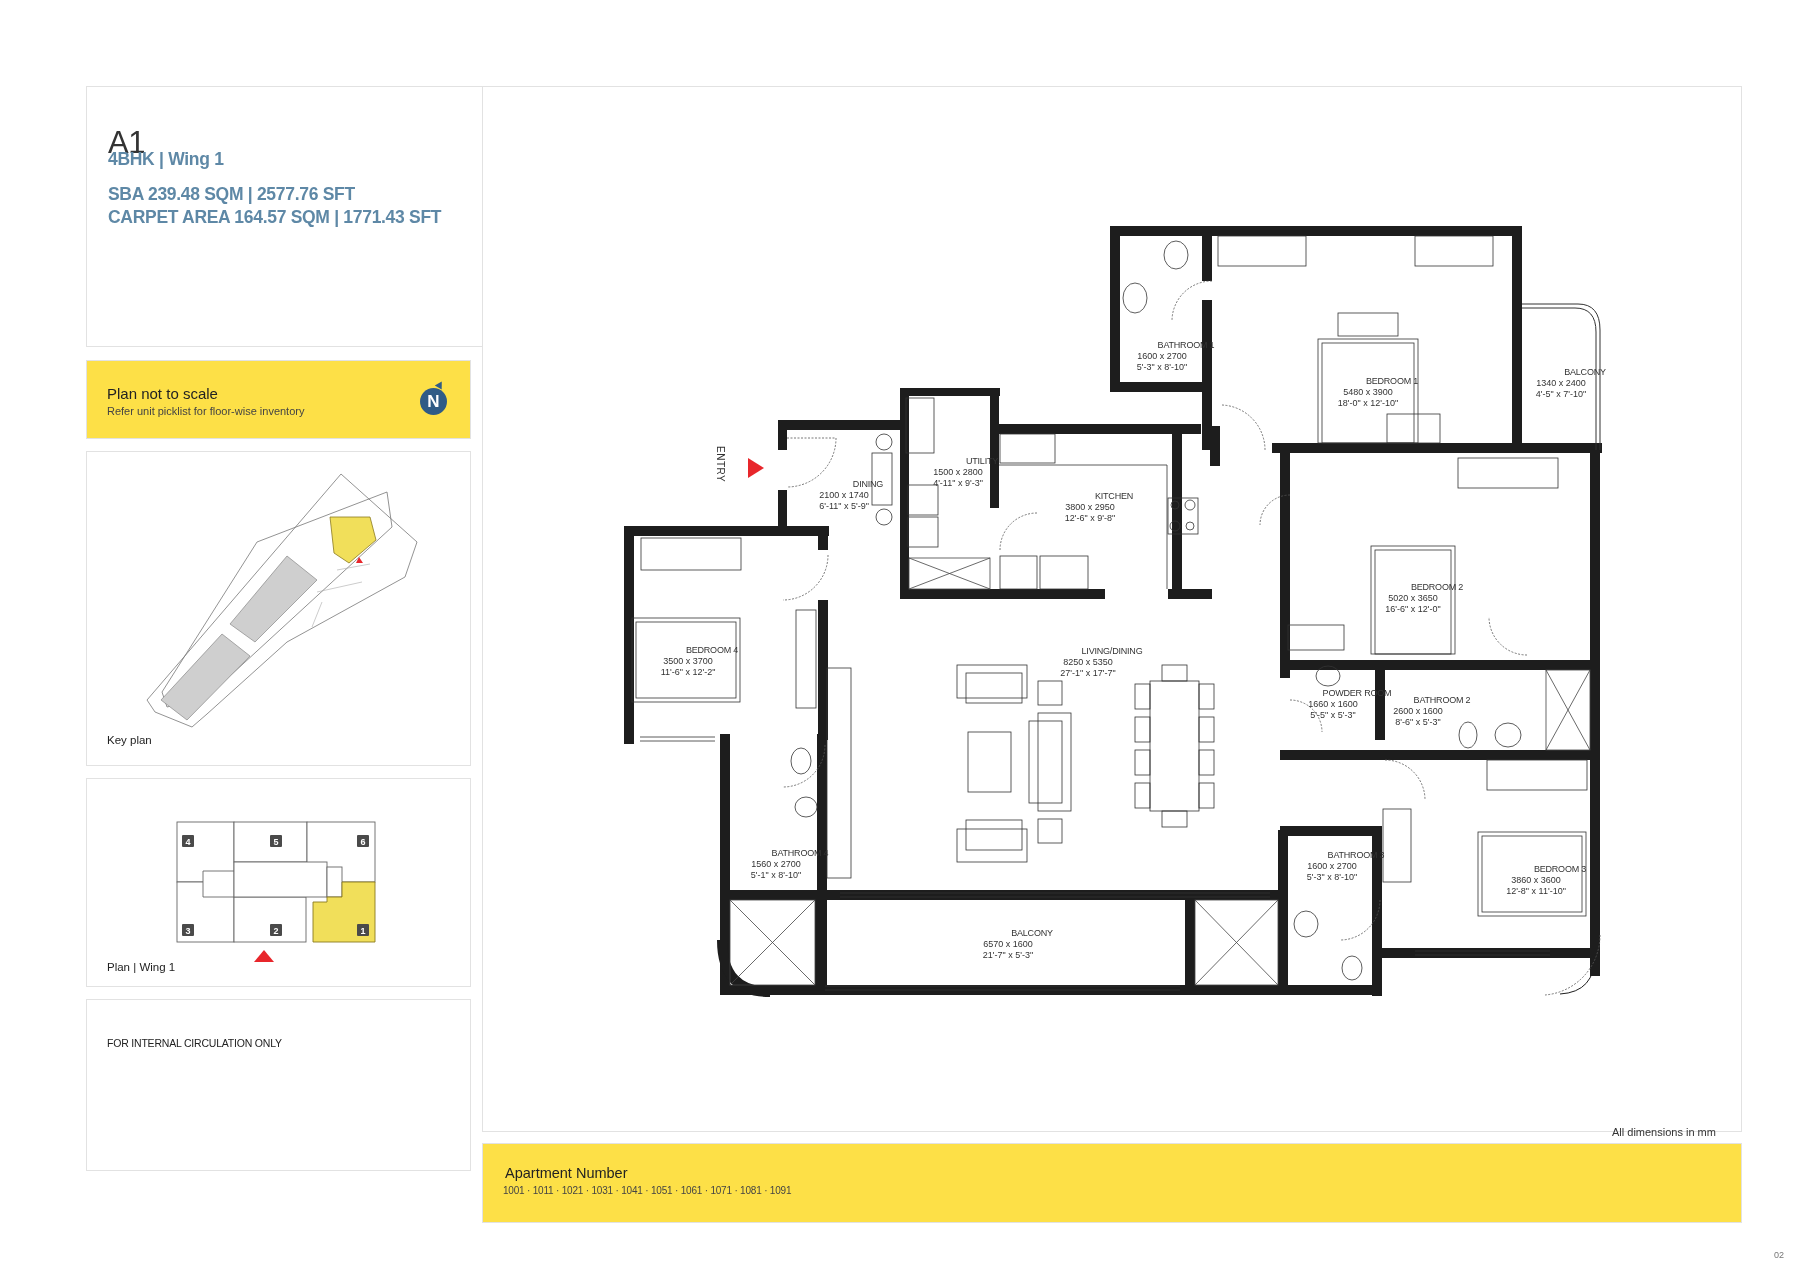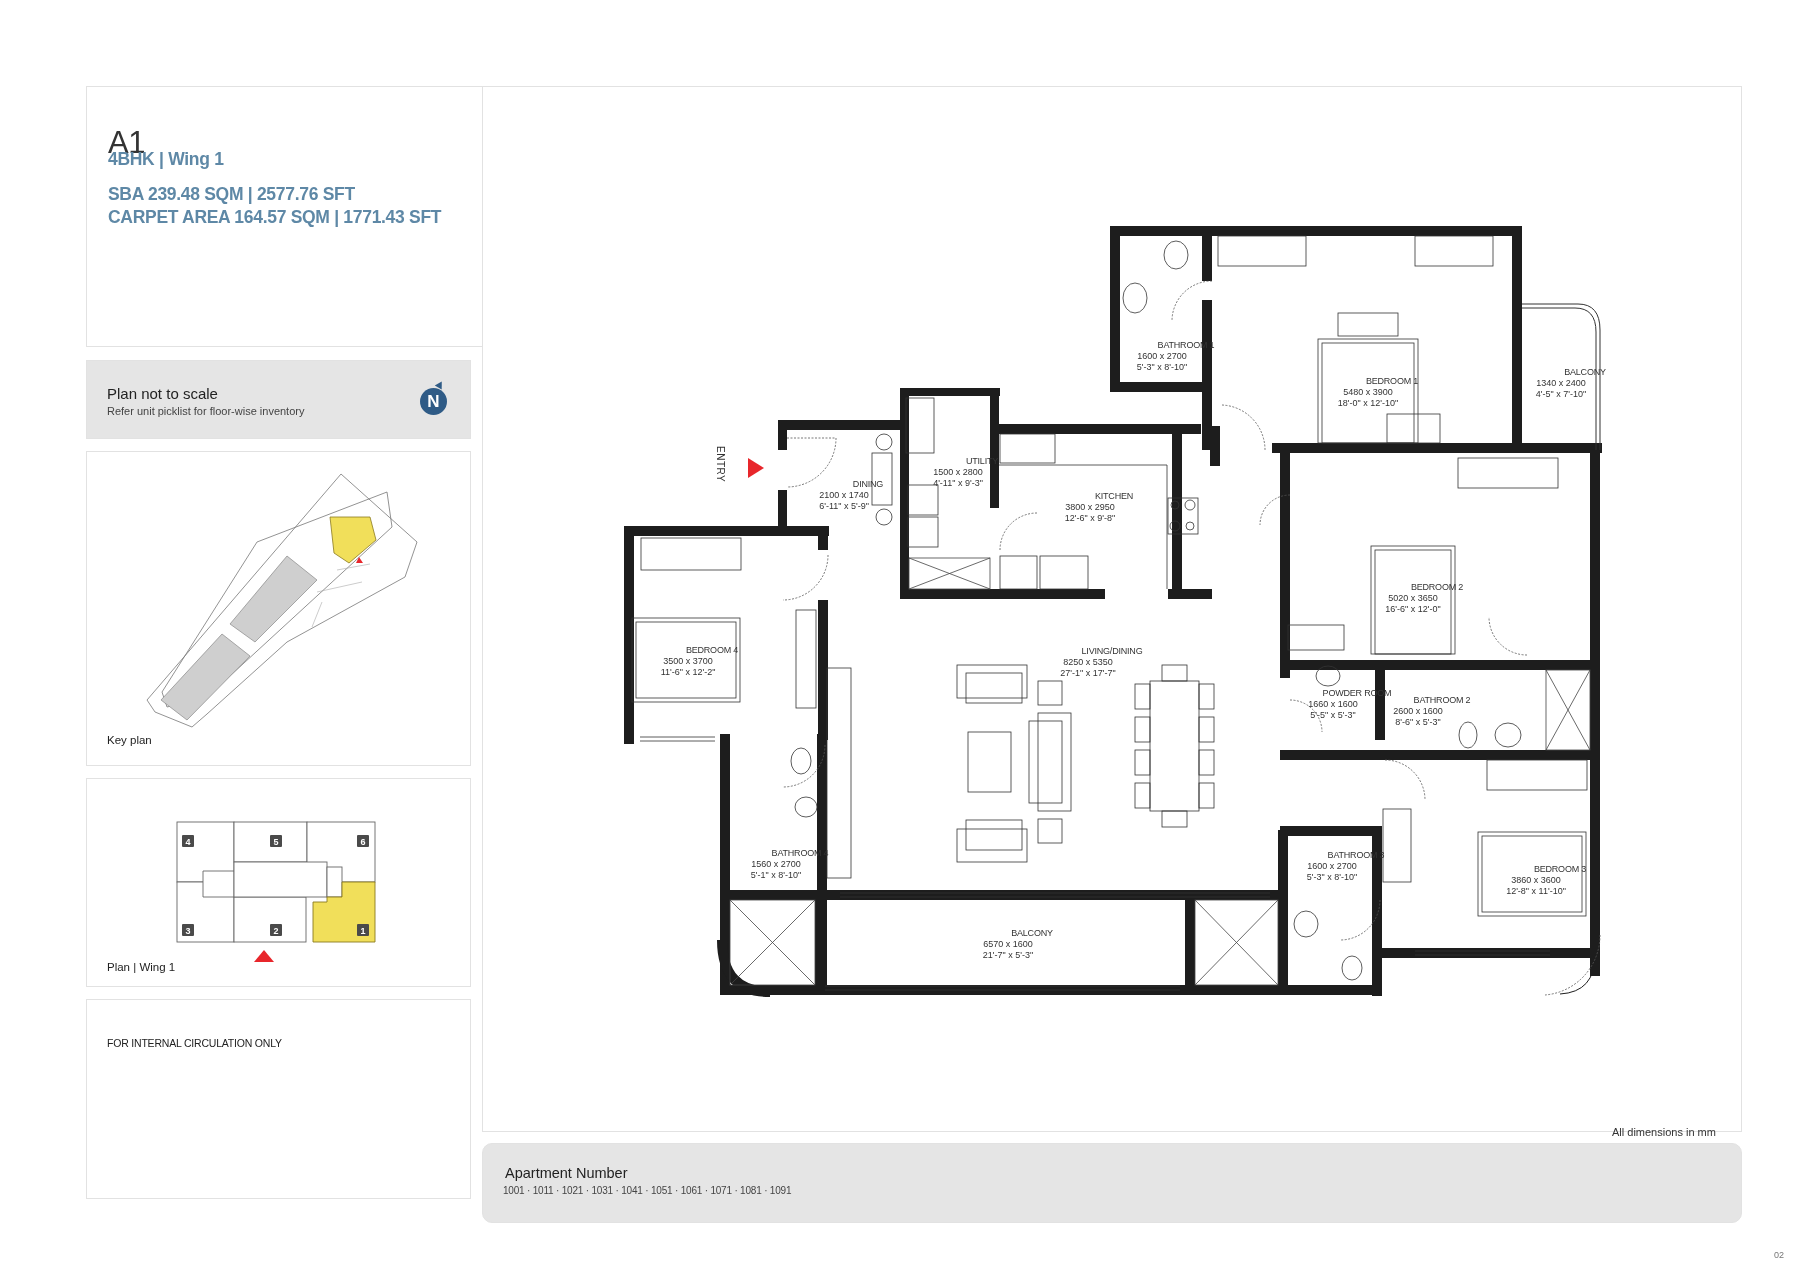--- a/index.html
+++ b/index.html
@@ -1,25 +1,25 @@
 <!DOCTYPE html>
 <html><head>
 <meta charset="utf-8">
 <style>
   html, body { margin:0; padding:0; background:#ffffff; }
   body { width:1818px; height:1286px; position:relative; overflow:hidden; font-family:"Liberation Sans", sans-serif; color:#2b2b2b; }
   .panel { position:absolute; border:1.5px solid #e2e2e2; background:#fff; box-sizing:border-box; }
-  .panel.grey { background:#e5e5e5; }
+  .panel.grey { background:#fde047; }
   #p-info { left:86px; top:86px; width:397px; height:261px; }
   #p-scale { left:86px; top:360px; width:385px; height:79px; }
   #p-key { left:86px; top:451px; width:385px; height:315px; }
   #p-wing { left:86px; top:778px; width:385px; height:209px; }
-  #p-note { left:86px; top:999px; width:385px; height:200px; }
+  #p-note { left:86px; top:999px; width:385px; height:172px; }
   #p-plan { left:482px; top:86px; width:1260px; height:1046px; }
-  #p-apt { left:482px; top:1143px; width:1260px; height:80px;border-radius:10px; }
+  #p-apt { left:482px; top:1143px; width:1260px; height:80px; }
 
   .unit-code { position:absolute; left:21px; top:38px; font-size:31px; color:#333; letter-spacing:-0.5px; }
   .unit-line { position:absolute; left:21px; font-size:17.5px; font-weight:bold; color:#5e88a6; letter-spacing:-0.3px; white-space:nowrap; }
   .l1 { top:62px; } .l2 { top:97px; } .l3 { top:120px; }
 
   .scale-title { position:absolute; left:20px; top:24px; font-size:15px; color:#222; }
   .scale-sub { position:absolute; left:20px; top:44px; font-size:11px; color:#444; }
   .compass { position:absolute; left:333px; top:27px; width:27px; height:27px; border-radius:50%; background:#2f5b86; color:#fff; font-weight:bold; font-size:17px; text-align:center; line-height:27px; }
   .compass::before { content:""; position:absolute; left:16px; top:-7px; border-left:4px solid transparent; border-right:4px solid transparent; border-bottom:7px solid #2f5b86; transform:rotate(30deg); }
 

